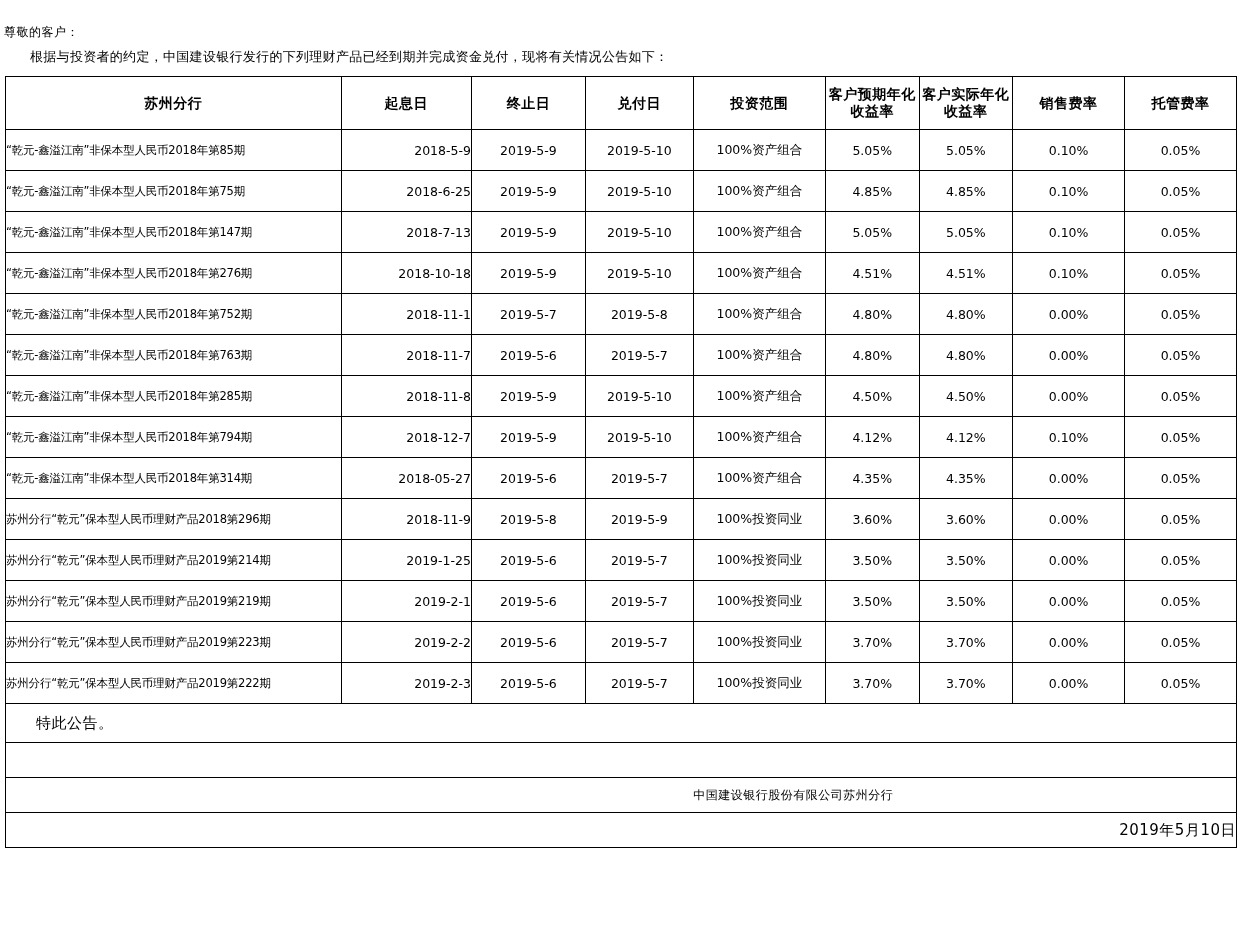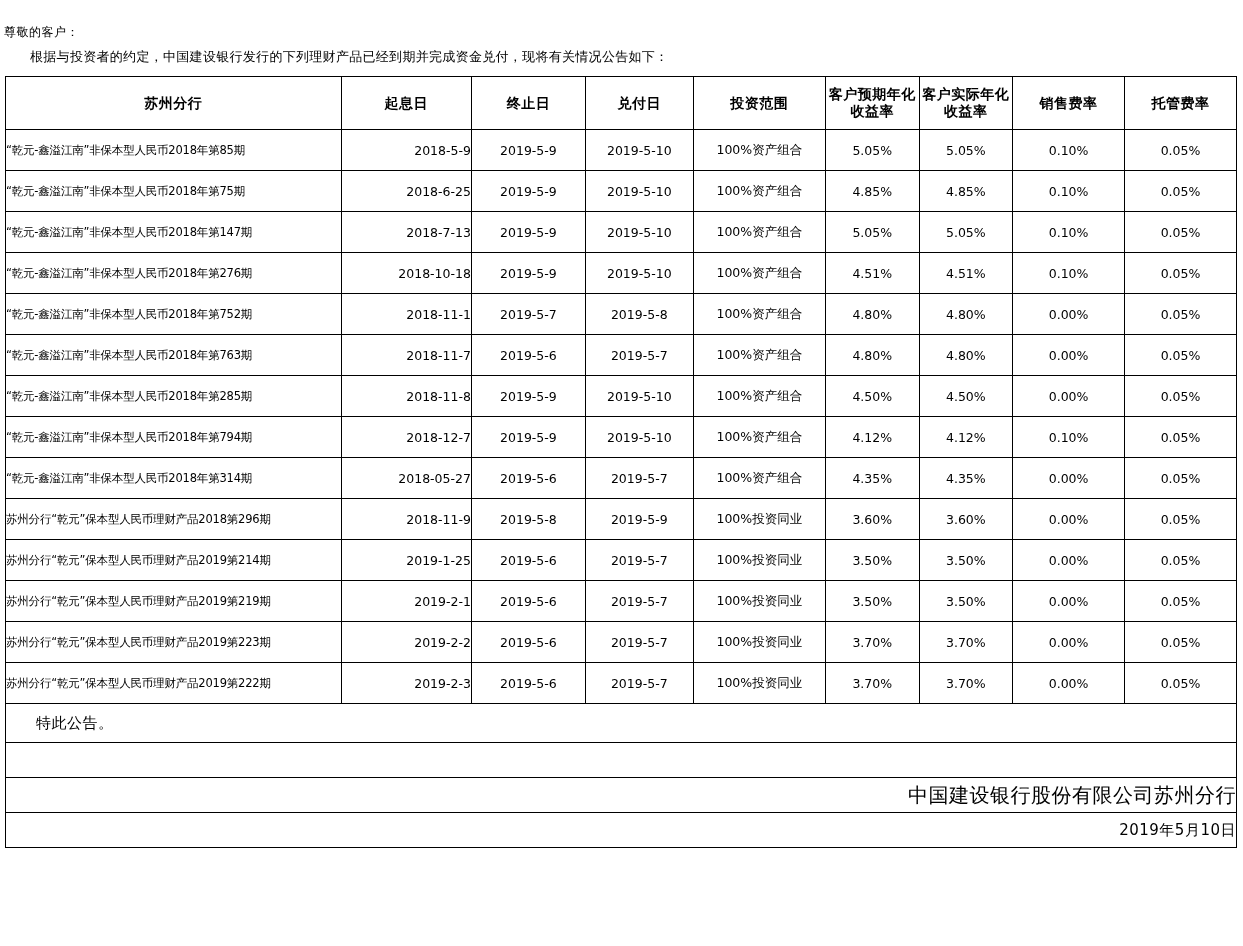--- a/index.html
+++ b/index.html
@@ -92,23 +92,23 @@
     font-size: 15px;
     letter-spacing: 0.5px;
   }
   .blank-row td {
     height: 34px;
   }
   .sign-row td {
     height: 34px;
   }
   .sign-text {
-    text-align: right;
+    text-align: left;
     padding-right: 6px;
-    font-size: 20px;
+    font-size: 12px;
     letter-spacing: 0.5px;
   }
   .date-text {
     text-align: right;
     padding-right: 6px;
     font-size: 15px;
     letter-spacing: 0.5px;
   }
   
   .nb-right { border-right: none !important; }

